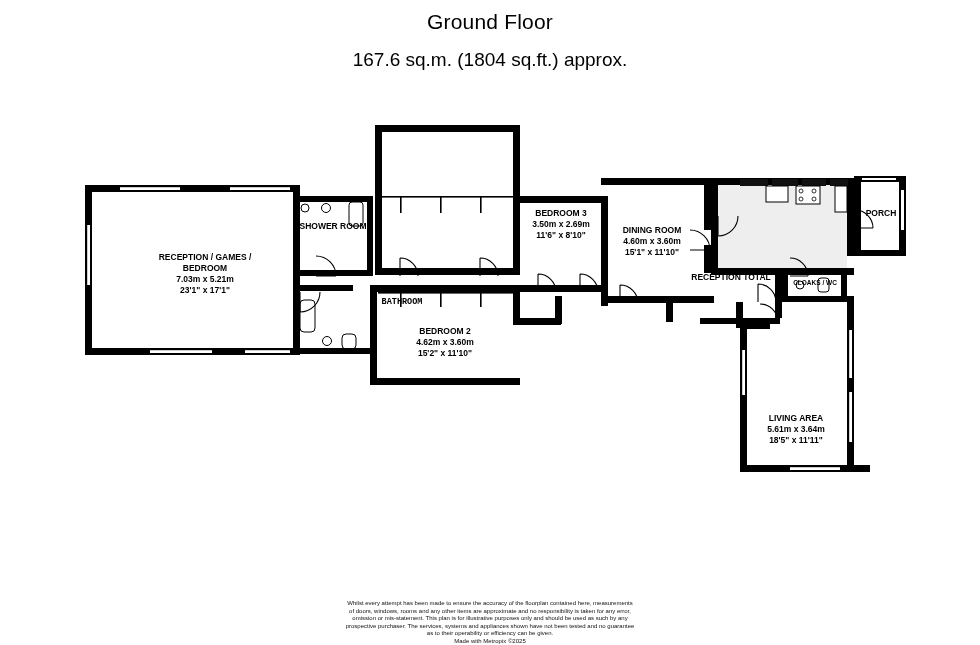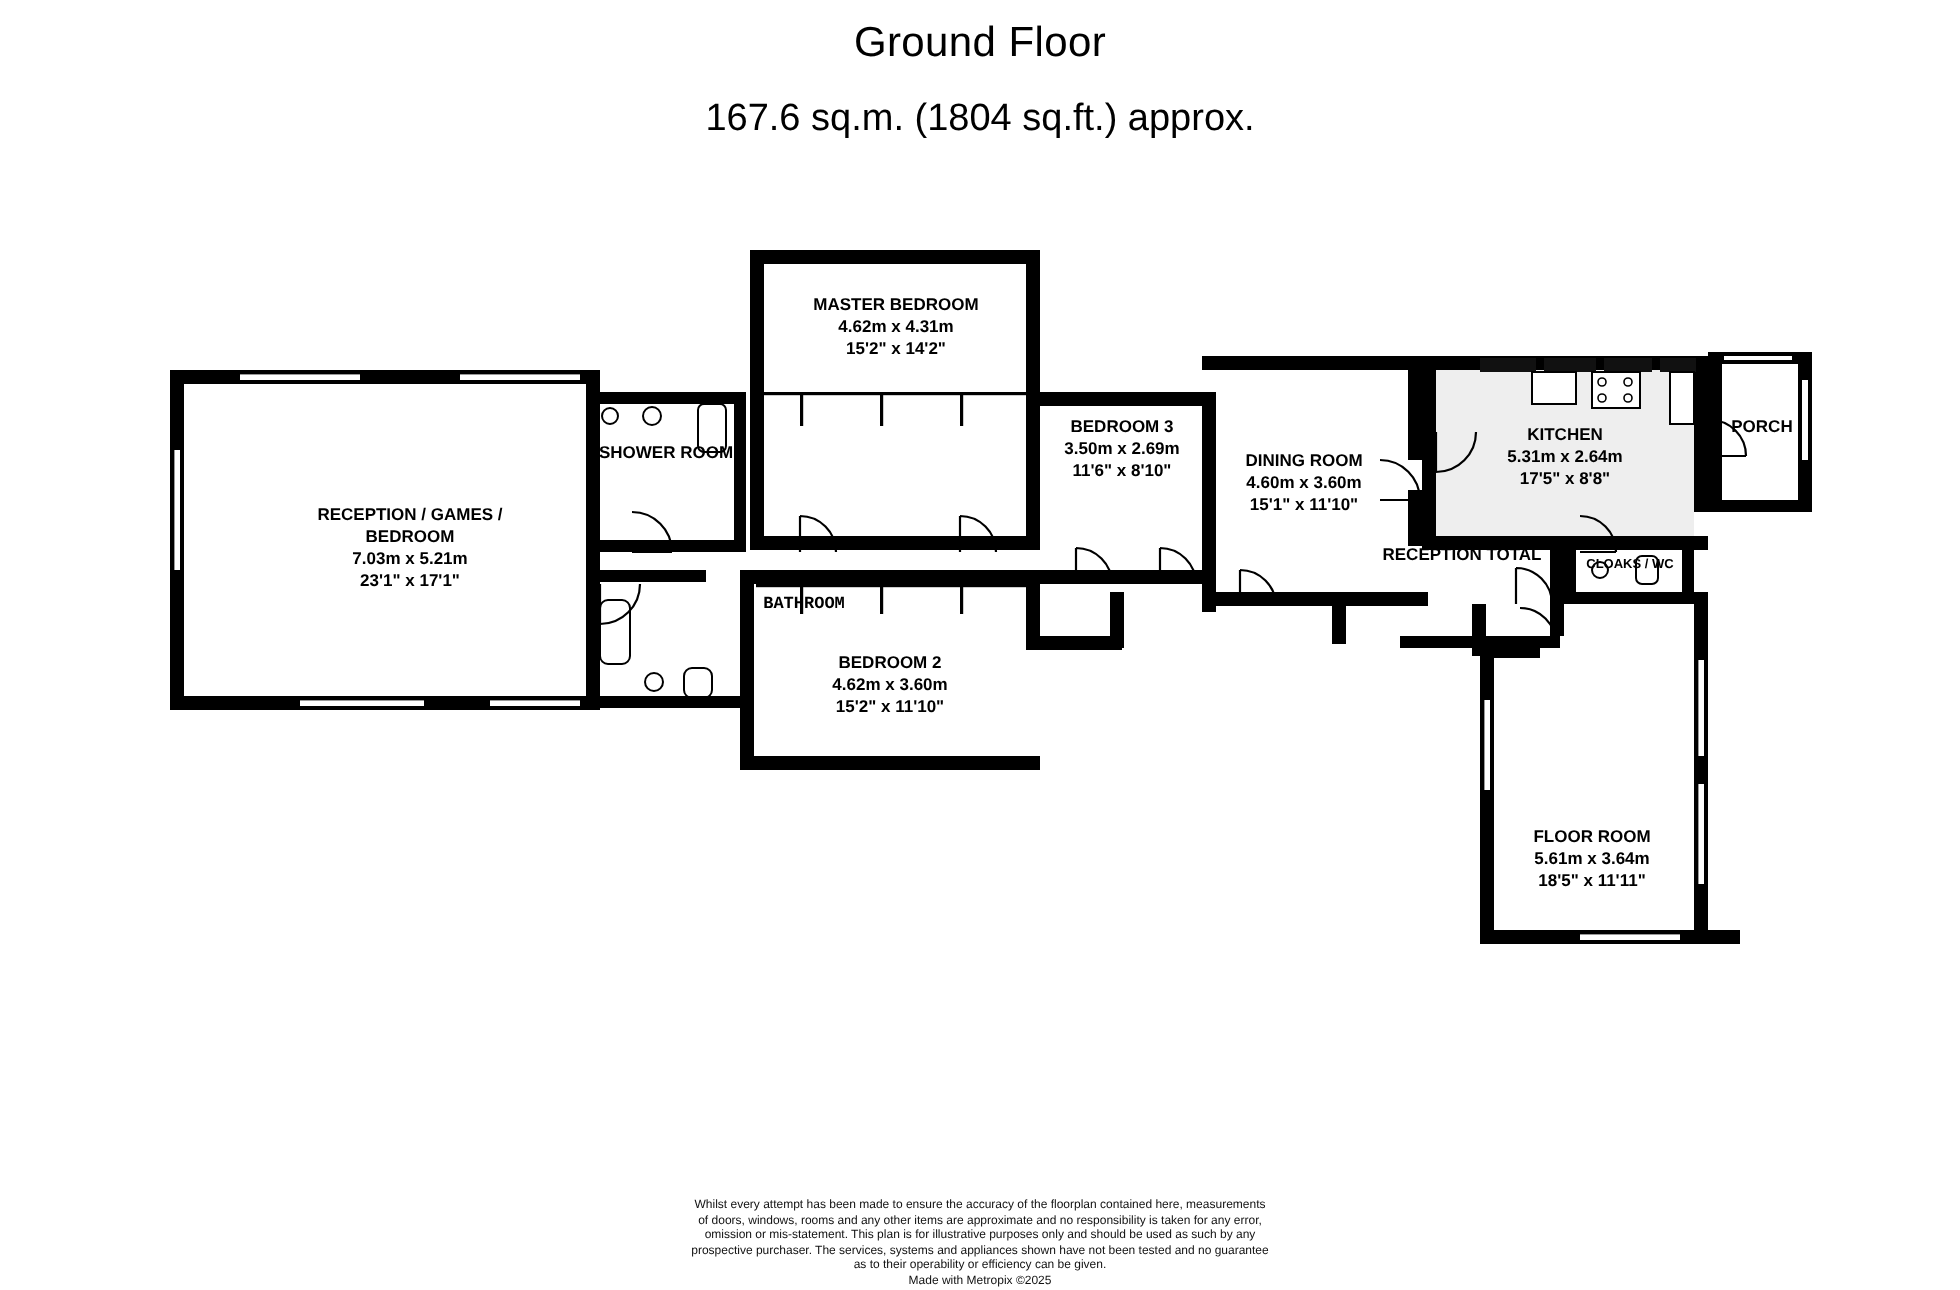--- a/index.html
+++ b/index.html
@@ -255,64 +255,54 @@
   </div>
 
   <div class="room-label" style="left:288px; top:221px; width:90px;">
     <div>SHOWER ROOM</div>
   </div>
 
   <div class="room-label" style="left:357px; top:297px; width:90px;font-family:Liberation Mono, monospace;">
     <div>BATHROOM</div>
   </div>
 
-  <div class="room-label" style="left:378px; top:147px; width:140px;">
-    <div>MASTER BEDROOM</div>
-    <div class="dim">4.62m  x 4.31m</div>
-    <div class="dim">15'2"  x 14'2"</div>
-  </div>
 
   <div class="room-label" style="left:506px; top:208px; width:110px;text-align:center;">
     <div>BEDROOM 3</div>
     <div class="dim">3.50m  x 2.69m</div>
     <div class="dim">11'6"  x 8'10"</div>
   </div>
 
   <div class="room-label" style="left:597px; top:225px; width:110px;">
     <div>DINING ROOM</div>
     <div class="dim">4.60m  x 3.60m</div>
     <div class="dim">15'1"  x 11'10"</div>
   </div>
 
-  <div class="room-label" style="left:725px; top:212px; width:115px;">
-    <div>KITCHEN</div>
-    <div class="dim">5.31m  x 2.64m</div>
-    <div class="dim">17'5"  x 8'8"</div>
-  </div>
 
   <div class="room-label" style="left:852px; top:208px; width:58px;">
     <div>PORCH</div>
   </div>
 
   <div class="room-label" style="left:385px; top:326px; width:120px;">
     <div>BEDROOM 2</div>
     <div class="dim">4.62m  x 3.60m</div>
     <div class="dim">15'2"  x 11'10"</div>
   </div>
 
   <div class="room-label" style="left:676px; top:272px; width:110px;">
     <div>RECEPTION TOTAL</div>
   </div>
 
   <div class="room-label" style="left:784px; top:277px; width:62px; font-size:6.5px;">
     <div>CLOAKS / WC</div>
   </div>
 
   <div class="room-label" style="left:736px; top:413px; width:120px;">
-    <div>FLOOR ROOM</div>
+    <div>LIVING AREA</div>
     <div class="dim">5.61m  x 3.64m</div>
     <div class="dim">18'5"  x 11'11"</div>
   </div>
 
 
   <div class="disclaimer">
     <div>Whilst every attempt has been made to ensure the accuracy of the floorplan contained here, measurements</div>
     <div>of doors, windows, rooms and any other items are approximate and no responsibility is taken for any error,</div>
     <div>omission or mis-statement. This plan is for illustrative purposes only and should be used as such by any</div>
     <div>prospective purchaser. The services, systems and appliances shown have not been tested and no guarantee</div>

